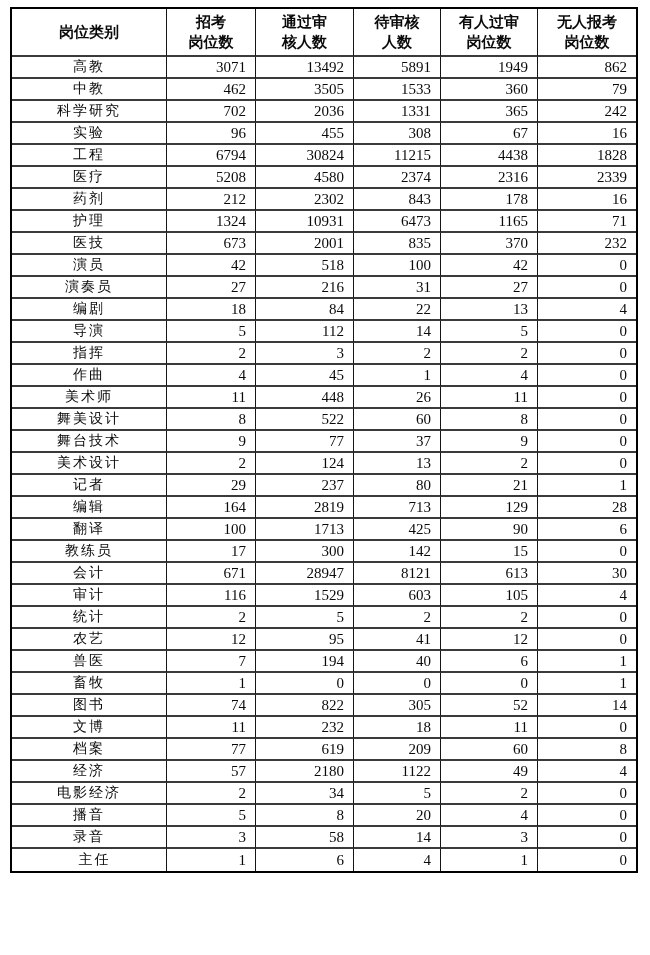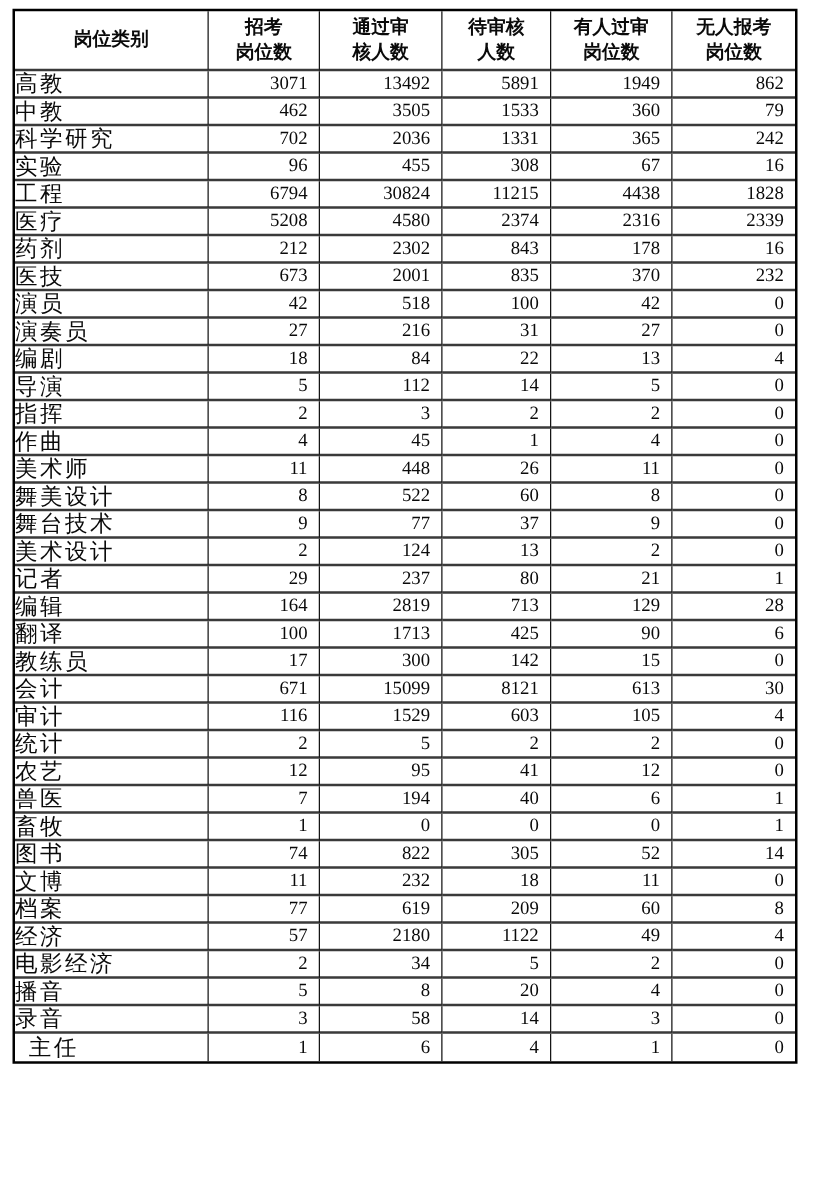--- a/index.html
+++ b/index.html
@@ -42,21 +42,22 @@
     vertical-align: middle;
     text-align: center;
     font-family: "Liberation Sans", "DejaVu Sans", sans-serif;
     font-weight: 700;
     font-size: 15px;
     line-height: 20px;
   }
   thead th .hline { display: block; }
   td { height: 22px; vertical-align: middle; }
   td.cat {
-    font-size: 18px;
+    text-align: center;
+    font-size: 14px;
     line-height: 20px;
     letter-spacing: 2px;
     margin-left: 20px;
   }
   td.num {
     text-align: right;
     padding-right: 9px;
     font-size: 15px;
     line-height: 20px;
     font-family: "Liberation Serif", "DejaVu Serif", serif;
@@ -154,20 +155,28 @@
         </tr>
         <tr>
           <td class="cat">药剂</td>
           <td class="num">212</td>
           <td class="num">2302</td>
           <td class="num">843</td>
           <td class="num">178</td>
           <td class="num">16</td>
         </tr>
         <tr>
+          <td class="cat">护理</td>
+          <td class="num">1324</td>
+          <td class="num">10931</td>
+          <td class="num">6473</td>
+          <td class="num">1165</td>
+          <td class="num">71</td>
+        </tr>
+        <tr>
           <td class="cat">医技</td>
           <td class="num">673</td>
           <td class="num">2001</td>
           <td class="num">835</td>
           <td class="num">370</td>
           <td class="num">232</td>
         </tr>
         <tr>
           <td class="cat">演员</td>
           <td class="num">42</td>
@@ -276,21 +285,21 @@
           <td class="cat">教练员</td>
           <td class="num">17</td>
           <td class="num">300</td>
           <td class="num">142</td>
           <td class="num">15</td>
           <td class="num">0</td>
         </tr>
         <tr>
           <td class="cat">会计</td>
           <td class="num">671</td>
-          <td class="num">15099</td>
+          <td class="num">28947</td>
           <td class="num">8121</td>
           <td class="num">613</td>
           <td class="num">30</td>
         </tr>
         <tr>
           <td class="cat">审计</td>
           <td class="num">116</td>
           <td class="num">1529</td>
           <td class="num">603</td>
           <td class="num">105</td>

